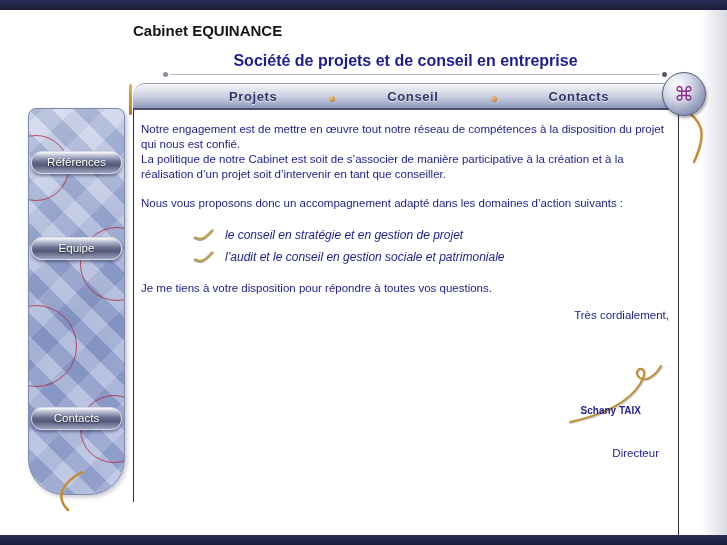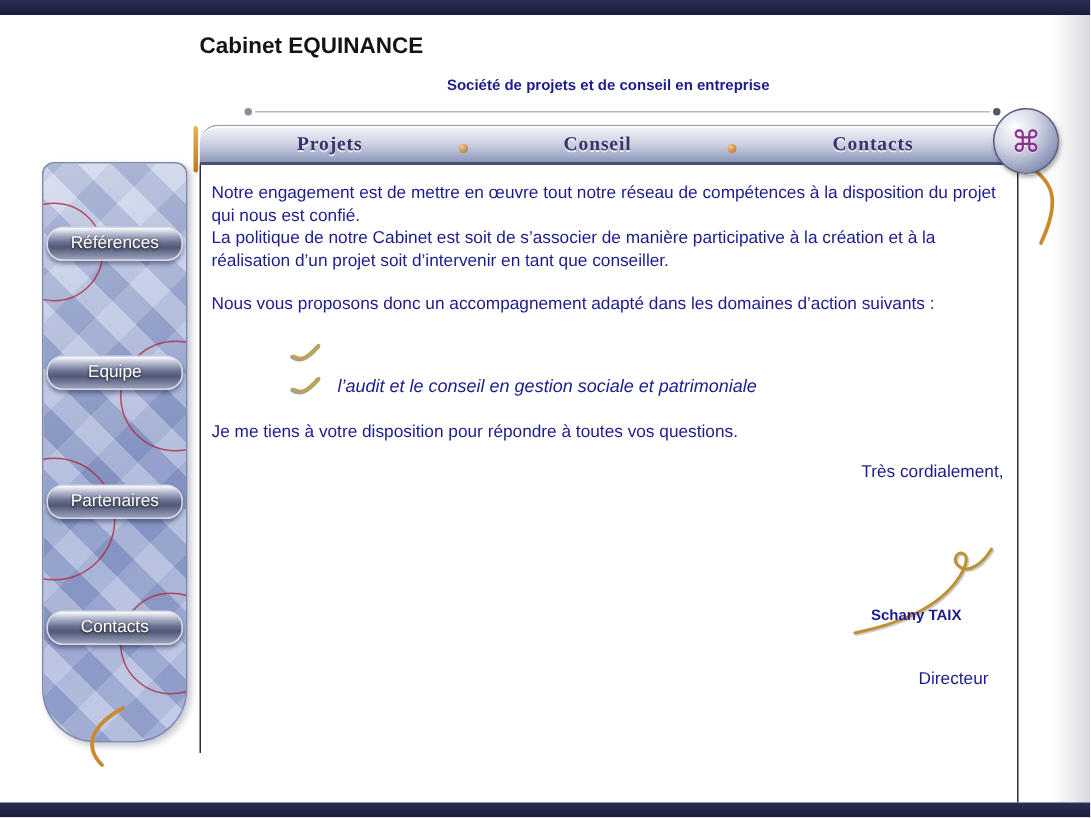--- a/index.html
+++ b/index.html
@@ -22,34 +22,34 @@
   .logo-c-red2{left:62px;top:46px;width:34px;height:34px;border:2px solid #c1334a;}
   .logo-box{position:absolute;left:16px;top:34px;width:92px;height:20px;background:#fff;
           border:1px solid #222;border-radius:3px;display:flex;align-items:center;justify-content:center;}
   .logo-label{display:block;font-size:8.5px;font-weight:bold;letter-spacing:2px;color:#222;}
   .logo-label::first-letter{color:#c1334a;}
 
   
   .page-title{position:absolute;left:133px;width:545px;top:22px;text-align:left;
           font-size:15px;font-weight:bold;color:#141414;}
   .page-subtitle{position:absolute;left:133px;width:545px;top:52px;text-align:center;
-          font-size:10px;font-weight:bold;color:#1c1c8e;}
+          font-size:16px;font-weight:bold;color:#1c1c8e;}
   .header-rule{position:absolute;left:170px;top:74px;width:490px;height:1px;background:#b9b9c4;}
   .header-rule::before,.header-rule::after{content:"";position:absolute;top:-2px;width:5px;height:5px;
           border-radius:50%;background:#8d8d9e;}
   .header-rule::before{left:-7px;}
   .header-rule::after{right:-7px;background:#55556a;}
 
   
   .navbar{position:absolute;left:133px;top:83px;width:546px;height:27px;
           border-radius:13px 0 0 0;border-top:1px solid #9aa0b8;border-bottom:2px solid #4a5070;
           background:linear-gradient(to bottom,#f6f7fa 0%,#c7cdde 55%,#8d97bb 100%);
           box-shadow:inset 0 1px 0 #ffffff;
-          display:flex;align-items:center;justify-content:space-between;padding:0 70px 0 65px;
-          box-sizing:border-box;font-family:Liberation Serif, serif;}
+          display:flex;align-items:center;justify-content:space-between;padding:0 70px 0 96px;
+          box-sizing:border-box;}
   .nav-tab{font-size:13px;font-weight:bold;color:#34346a;letter-spacing:0.6px;cursor:pointer;
           text-shadow:0 1px 0 rgba(255,255,255,0.7);}
   .nav-dot{width:6px;height:6px;border-radius:50%;transform:translateY(3px);
           background:radial-gradient(circle at 35% 30%,#f2c98c,#b06a1e);}
   .nav-left-tick{position:absolute;left:129px;top:84px;width:3px;height:31px;border-radius:2px;
           background:linear-gradient(#e8b05a,#c07818);}
 
   .medallion{position:absolute;left:662px;top:72px;width:42px;height:42px;border-radius:50%;
           background:radial-gradient(circle at 32% 28%,#ffffff,#d6dae8 35%,#939cbd 70%,#646d92);
           border:1px solid #565c7a;box-shadow:1px 2px 3px rgba(0,0,0,0.35);
@@ -130,38 +130,38 @@
   <div class="line-left"></div>
   <div class="line-right"></div>
 
   <div class="sidebar">
     <div class="ring ring-1"></div>
     <div class="ring ring-2"></div>
     <div class="ring ring-3"></div>
     <div class="ring ring-4"></div>
     <div class="side-btn btn-1">Références</div>
     <div class="side-btn btn-2">Equipe</div>
-    <div class="side-btn btn-3">Partenaires</div>
     <div class="side-btn btn-4">Contacts</div>
   </div>
   <svg class="sidebar-hook" width="44" height="46" viewBox="0 0 44 46">
     <path d="M36 4 C14 16 10 30 22 42" stroke="#c98a2e" stroke-width="2.5" fill="none" stroke-linecap="round"></path>
   </svg>
 
   <div class="content">
     <p class="para">Notre engagement est de mettre en œuvre tout notre réseau de compétences à la disposition du projet qui nous est confié.</p>
     <p class="para">La politique de notre Cabinet est soit de s’associer de manière participative à la création et à la réalisation d’un projet soit d’intervenir en tant que conseiller.</p>
     <p class="para gap">Nous vous proposons donc un accompagnement adapté dans les domaines d’action suivants :</p>
 
     <div class="bullets">
       <div class="bullet">
         <svg class="check-icon" width="22" height="14" viewBox="0 0 22 14">
           <path d="M2 10 C7 13 11 12 19 3" stroke="#a9a089" stroke-width="3" fill="none" stroke-linecap="round"></path>
           <path d="M3 9 C8 12 12 11 20 2" stroke="#c9a53a" stroke-width="1.3" fill="none" stroke-linecap="round"></path>
         </svg>
+        <span class="bullet-text">le conseil en stratégie et en gestion de projet</span>
       </div>
       <div class="bullet">
         <svg class="check-icon" width="22" height="14" viewBox="0 0 22 14">
           <path d="M2 10 C7 13 11 12 19 3" stroke="#a9a089" stroke-width="3" fill="none" stroke-linecap="round"></path>
           <path d="M3 9 C8 12 12 11 20 2" stroke="#c9a53a" stroke-width="1.3" fill="none" stroke-linecap="round"></path>
         </svg>
         <span class="bullet-text">l’audit et le conseil en gestion sociale et patrimoniale</span>
       </div>
     </div>
 

